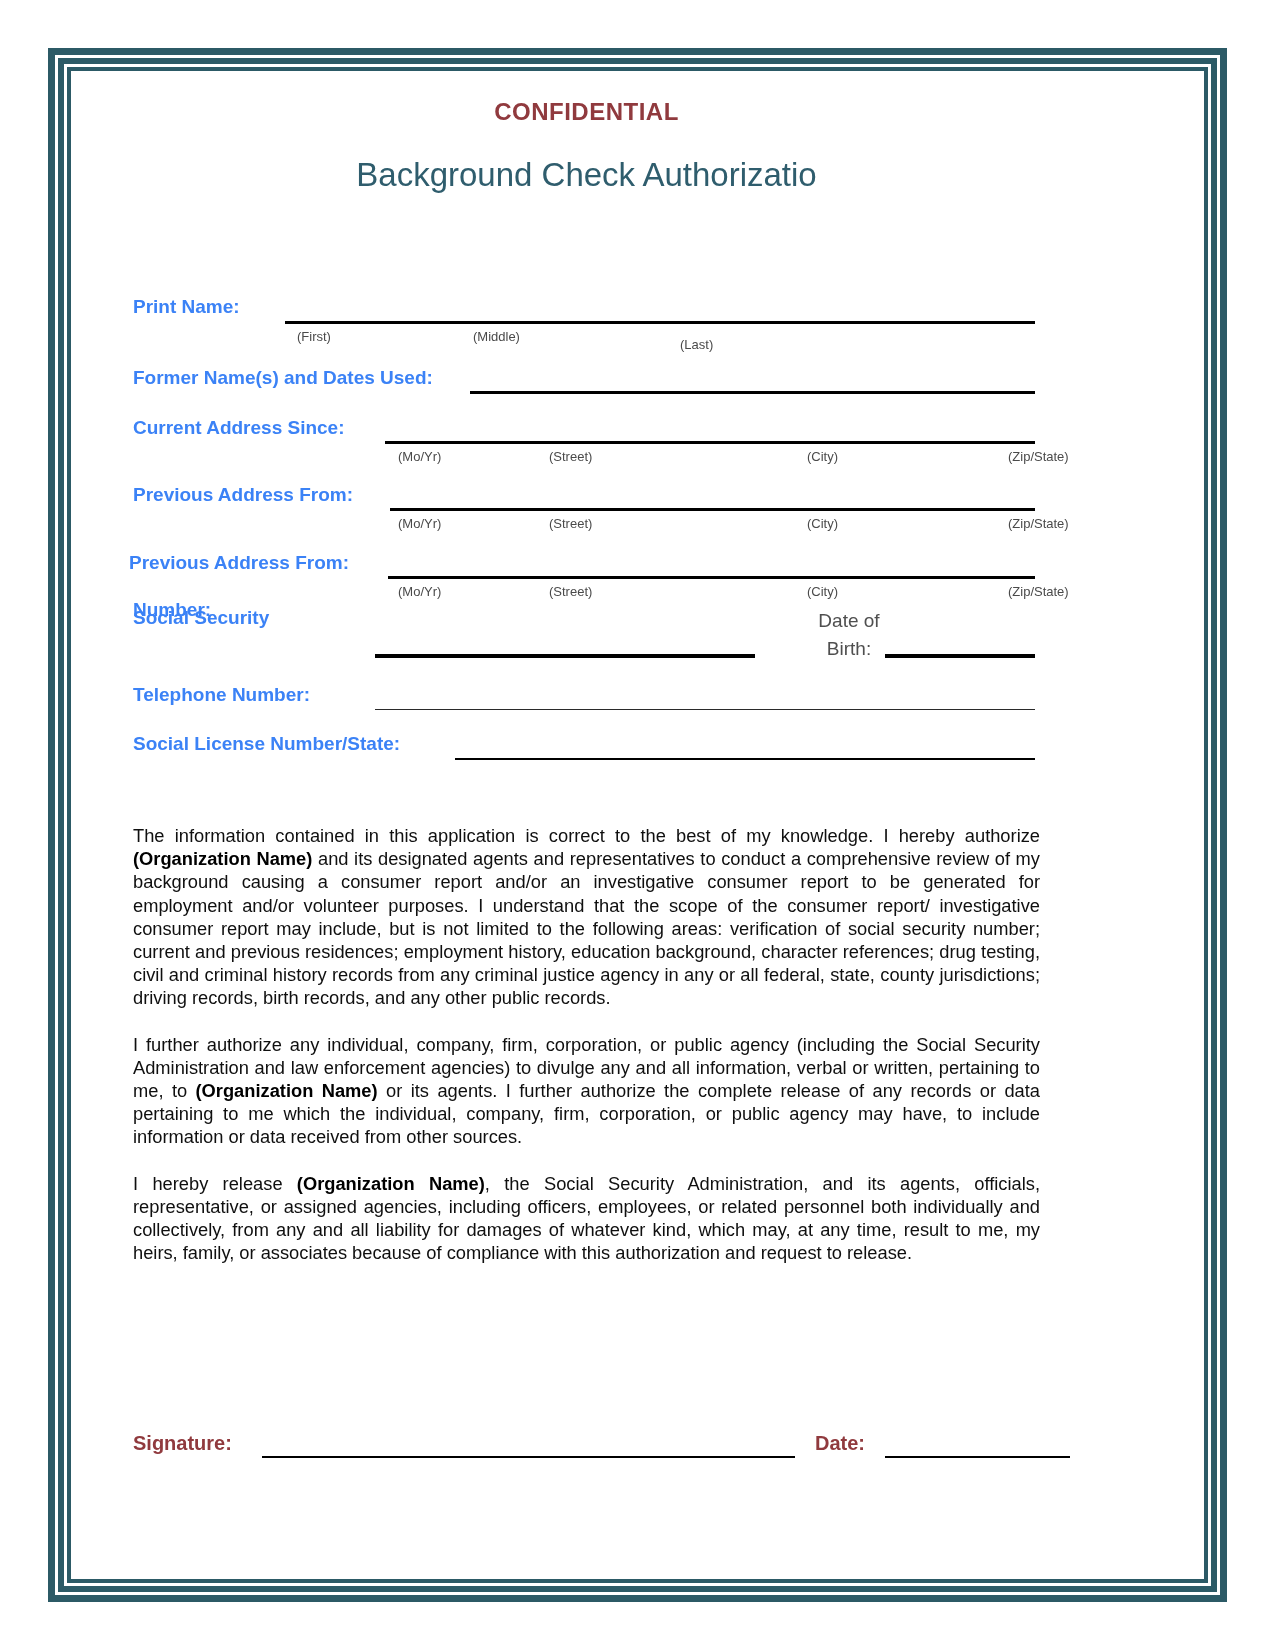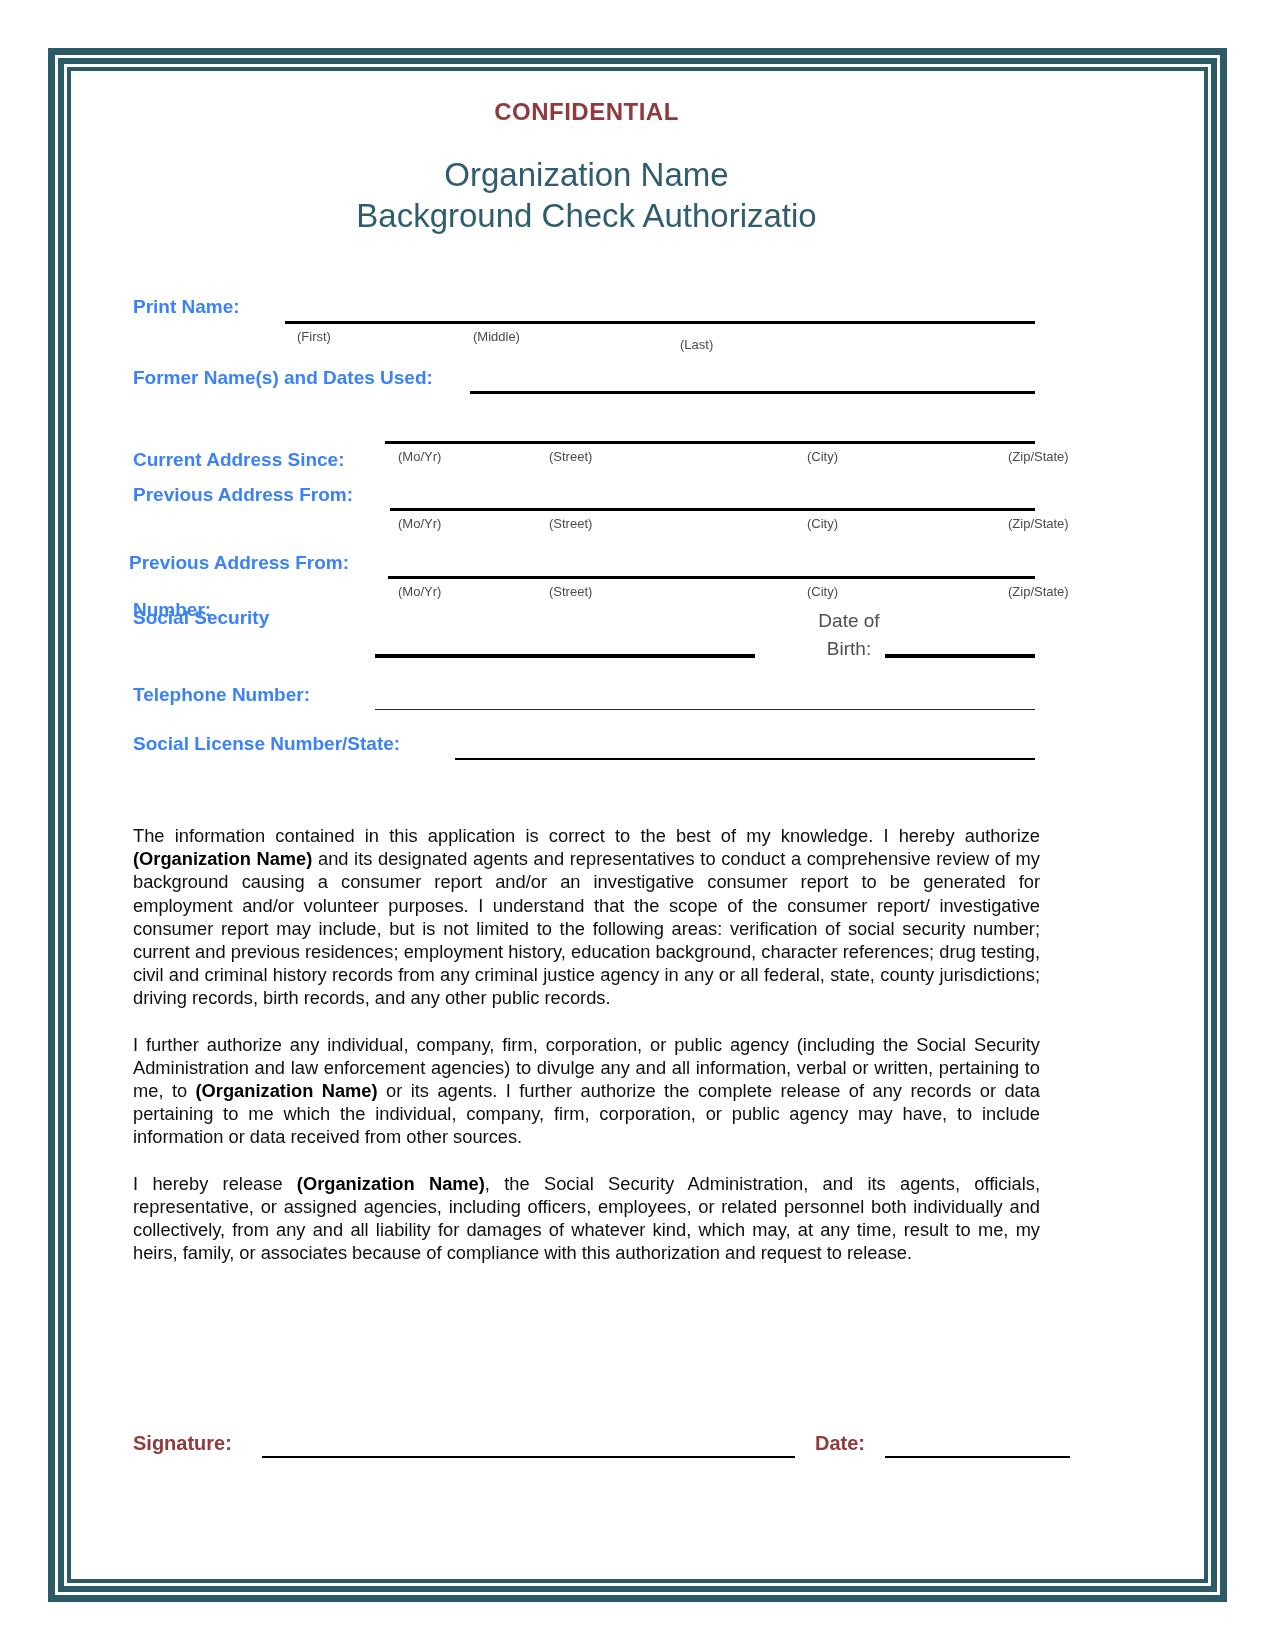--- a/index.html
+++ b/index.html
@@ -78,35 +78,34 @@
 
 <div class="frame">
   <div class="frame-mid">
     <div class="frame-inner"></div>
   </div>
 </div>
 
 <div class="header">
   <div class="confidential">CONFIDENTIAL</div>
   <div class="doc-title">
-    <div>Organization Name</div>
     <div>Background Check Authorizatio</div>
   </div>
 </div>
 
 <div class="flabel" style="left:133px; top:296px;">Print Name:</div>
 <div class="fline" style="left:285px; top:321px; width:750px; height:3px;"></div>
 <div class="sub" style="left:289px; top:329px;margin-left:8px;">(First)</div>
 <div class="sub" style="left:473px; top:329px;">(Middle)</div>
 <div class="sub" style="left:680px; top:337px;">(Last)</div>
 
 <div class="flabel" style="left:133px; top:367px;">Former Name(s) and Dates Used:</div>
 <div class="fline" style="left:470px; top:391px; width:565px; height:3px;"></div>
 
-<div class="flabel" style="left:133px; top:417px;margin-top:32px;">Current Address Since:</div>
+<div class="flabel" style="left:133px; top:417px;">Current Address Since:</div>
 <div class="fline" style="left:385px; top:441px; width:650px; height:3px;"></div>
 <div class="sub" style="left:398px; top:449px;">(Mo/Yr)</div>
 <div class="sub" style="left:549px; top:449px;">(Street)</div>
 <div class="sub" style="left:807px; top:449px;">(City)</div>
 <div class="sub" style="left:1008px; top:449px;">(Zip/State)</div>
 
 <div class="flabel" style="left:133px; top:484px;">Previous Address From:</div>
 <div class="fline" style="left:390px; top:508px; width:645px; height:3px;"></div>
 <div class="sub" style="left:398px; top:516px;">(Mo/Yr)</div>
 <div class="sub" style="left:549px; top:516px;">(Street)</div>

